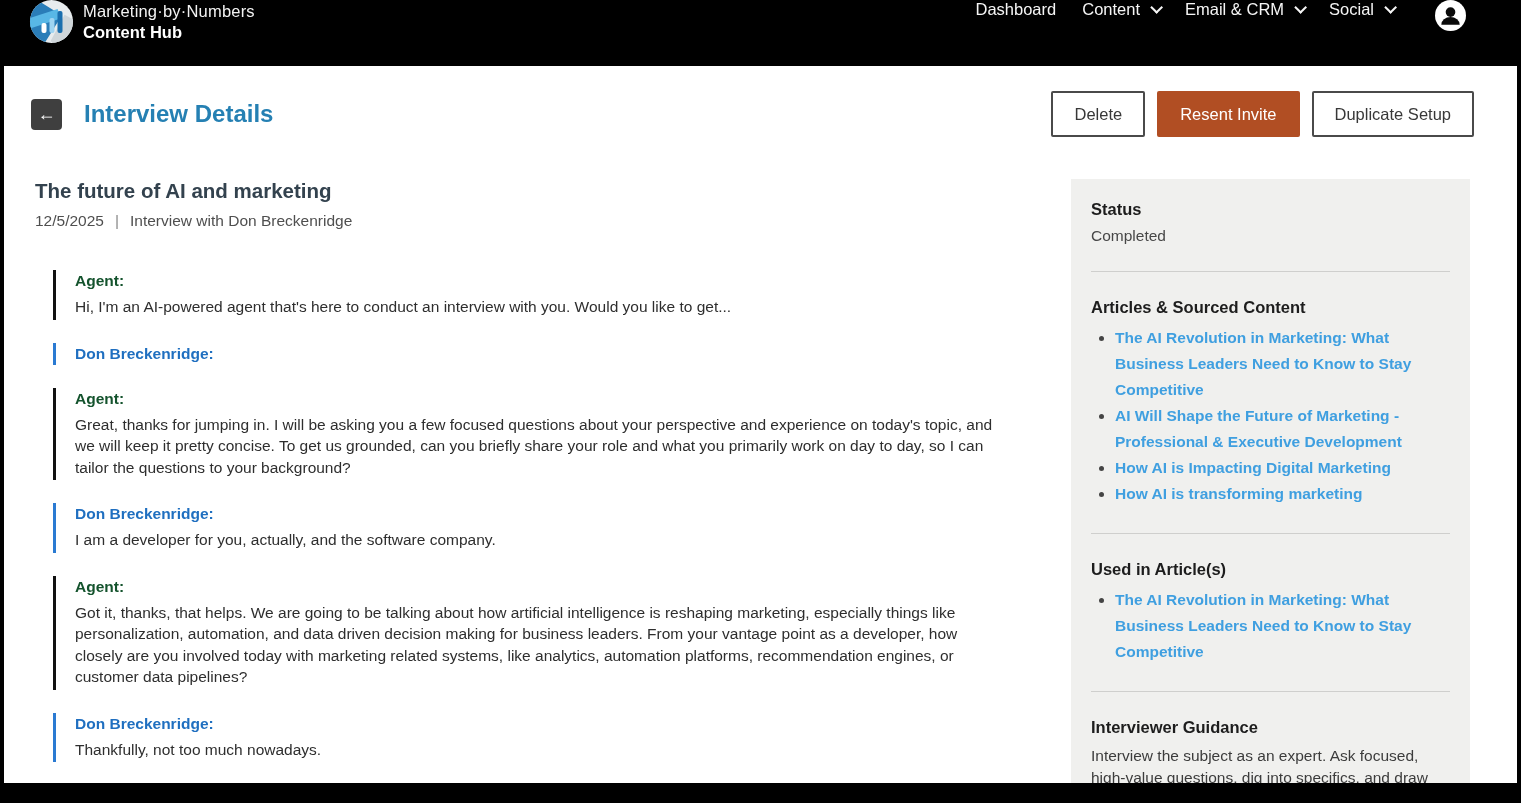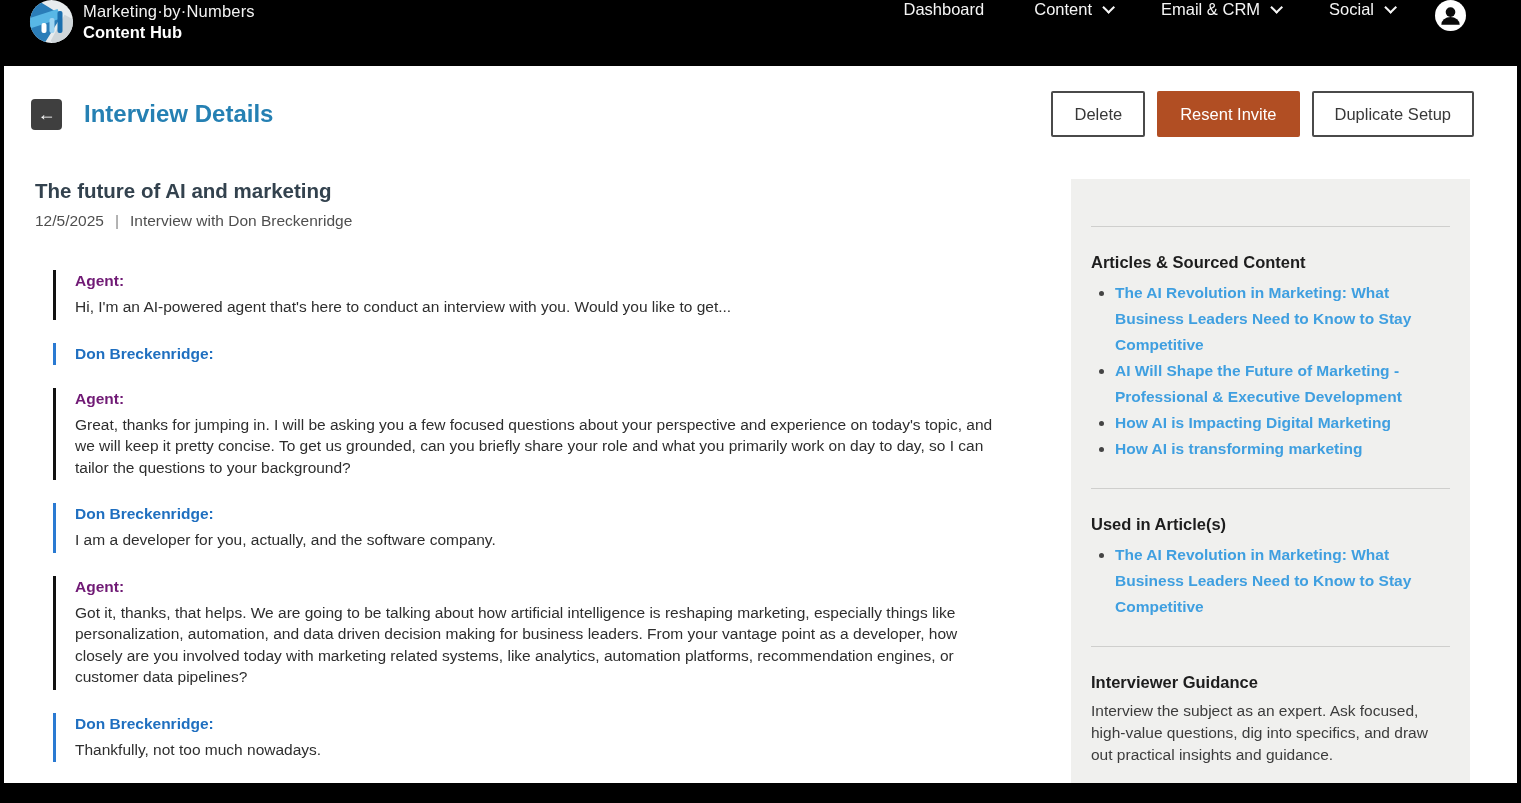--- a/index.html
+++ b/index.html
@@ -18,21 +18,21 @@
   .logo .swirl3 { position:absolute; right:-9px; bottom:-6px; width:26px; height:30px; background:#cfd6da; transform:rotate(28deg); }
   .logo .bars { position:absolute; left:50%; top:50%; transform:translate(-50%,-50%); display:flex; align-items:flex-end; gap:3px; }
   .logo .bar { width:5px; border-radius:2px; }
   .logo .bar1 { height:10px; background:#ffffff; }
   .logo .bar2 { height:15px; background:#9fd4f2; }
   .logo .bar3 { height:22px; background:#1b6fae; }
   .brand-text { color:#fff; line-height:1.25; }
   .brand-line1 { font-size:16.5px; font-weight:400; letter-spacing:.2px; color:#f2f2f2; }
   .brand-line2 { font-size:16.5px; font-weight:700; color:#ffffff; }
 
-  .nav-items { margin-left:auto; display:flex; align-items:center; gap:50px; }
+  .nav-items { margin-left:auto; display:flex; align-items:center; gap:26px; }
   .nav-item { display:flex; align-items:center; gap:8px; color:#f5f5f5; font-size:16.5px; cursor:pointer; }
   .chev { width:9px; height:9px; border-right:2px solid #f5f5f5; border-bottom:2px solid #f5f5f5;
           transform:rotate(45deg) translateY(-3px); margin-left:2px; }
   .avatar { width:31px; height:31px; margin-left:42px; flex:0 0 auto; cursor:pointer; }
 
   
   .page { position:absolute; top:66px; left:4px; right:4px; bottom:20px; background:#fff; overflow:hidden; }
 
   .page-header { display:flex; align-items:center; justify-content:space-between; padding:25px 43px 0 27px; }
   .header-left { display:flex; align-items:center; gap:22px; }
@@ -48,21 +48,21 @@
   .main-col { flex:1; min-width:0; }
 
   .article-title { color:#33424e; font-size:20.5px; font-weight:700; }
   .meta { margin-top:9px; color:#4f4f4f; font-size:15.5px; display:flex; align-items:center; gap:11px; }
   .meta .sep { color:#8a8a8a; }
 
   .transcript { margin:40px 0 0 18px; }
   .entry { padding:2px 0 2px 19px; margin-bottom:23px; }
   .entry--agent { border-left:3px solid #111111; }
   .entry--guest { border-left:3px solid #2a7ad2; }
-  .entry .speaker { font-size:15.5px; font-weight:700; color:#701a75; }
+  .entry .speaker { font-size:15.5px; font-weight:700; color:#14532d; }
   .entry--guest .speaker { color:#1f6fc0; }
   .entry .text { margin-top:6px; font-size:15.5px; line-height:21.5px; color:#2e2e2e; max-width:920px; }
 
   
   .sidebar { width:399px; flex:0 0 auto; background:#f0f0ee; padding:21px 20px 24px 20px; min-height:640px; }
   .sb-heading { font-size:16.5px; font-weight:700; color:#1d1d1d; }
   .sb-value { margin-top:8px; font-size:15.5px; color:#474747; }
   .sb-divider { border:none; border-top:1px solid #cfcfcd; margin:26px 0 26px 0; }
   .sb-list { margin:8px 0 0 24px; }
   .sb-list li { font-size:15.5px; line-height:26px; color:#444; }
@@ -171,20 +171,24 @@
 
   <div class="entry entry--guest">
     <div class="speaker">Don Breckenridge:</div>
     <div class="text">Thankfully, not too much nowadays.</div>
   </div>
 
 </div>
       </main>
 
       <aside class="sidebar">
+        <section>
+          <h3 class="sb-heading">Status</h3>
+          <div class="sb-value">Completed</div>
+        </section>
         <hr class="sb-divider">
         <section>
           <h3 class="sb-heading">Articles &amp; Sourced Content</h3>
           <ul class="sb-list">
   <li>
     <a class="sb-link">The AI Revolution in Marketing: What Business Leaders Need to Know to Stay Competitive</a>
   </li>
 
   <li>
     <a class="sb-link">AI Will Shape the Future of Marketing - Professional &amp; Executive Development</a>

